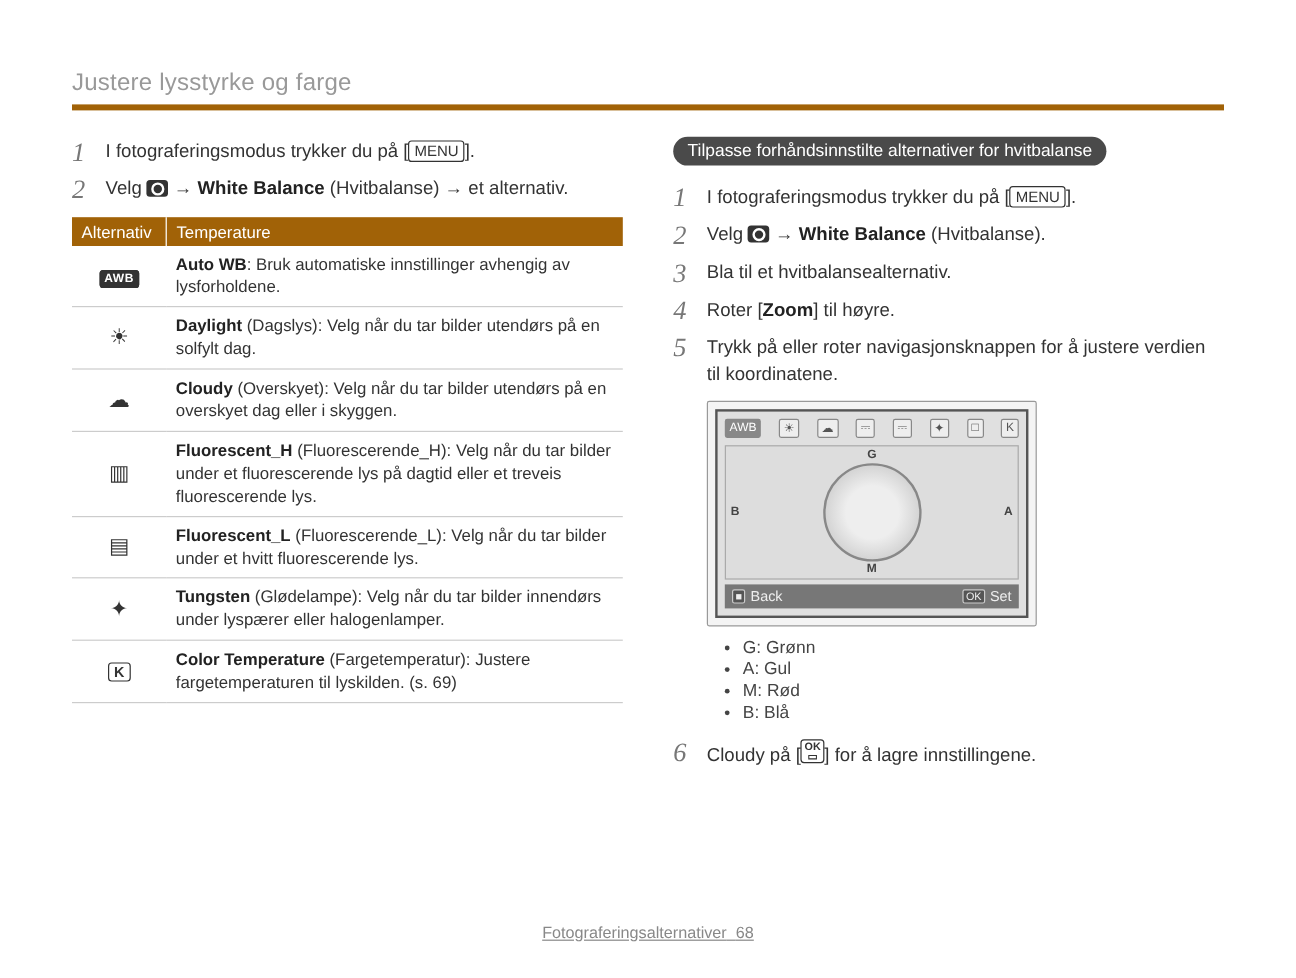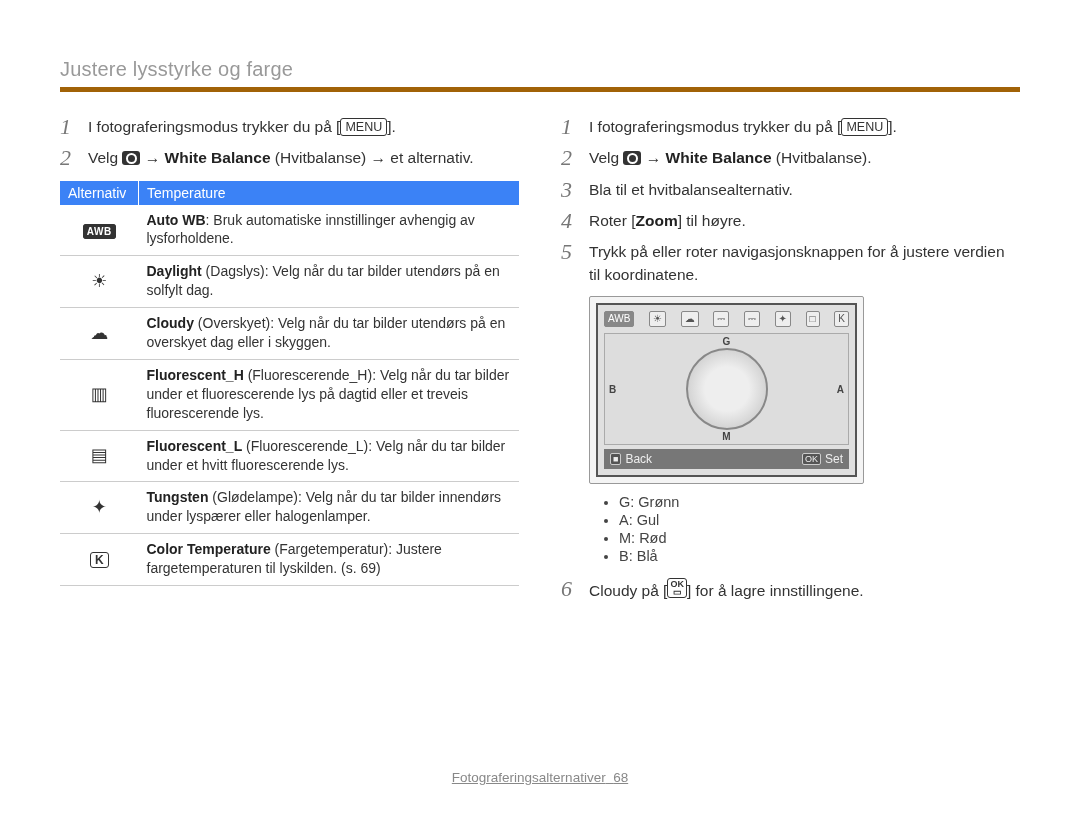--- a/index.html
+++ b/index.html
@@ -86,21 +86,21 @@
     top: 1.5px; left: 3.5px;
   }
 
   table.options {
     width: 100%;
     border-collapse: collapse;
     font-size: 14px;
     margin-top: 10px;
   }
   table.options thead th {
-    background: #3b82f6;
+    background: #a16207;
     color: #fff;
     font-weight: normal;
     text-align: left;
     padding: 4px 8px;
     font-size: 14px;
   }
   table.options thead th:first-child { border-right: 1px solid #fff; width: 62px; }
   table.options tbody td {
     border-bottom: 1px solid #ccc;
     padding: 6px 8px 7px 8px;
@@ -297,20 +297,21 @@
           </tr>
           <tr>
             <td class="icon-cell"><span class="ico-k">K</span></td>
             <td><span class="strong">Color Temperature</span><span> (Fargetemperatur)</span><span>: Justere fargetemperaturen til lyskilden. (s. 69)</span></td>
           </tr>
         </tbody>
       </table>
     </div>
 
     <div class="col">
+      <div class="badge-heading">Tilpasse forhåndsinnstilte alternativer for hvitbalanse</div>
 
       <div class="step">
         <div class="step-num">1</div>
         <div class="step-body">
           <span>I fotograferingsmodus trykker du på [</span><span class="btn-box">MENU</span><span>].</span>
         </div>
       </div>
 
       <div class="step">
         <div class="step-num">2</div>

